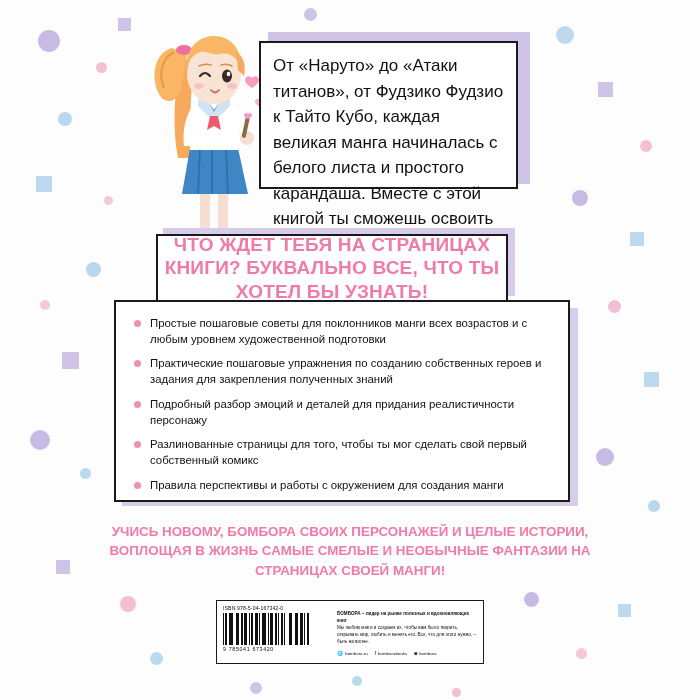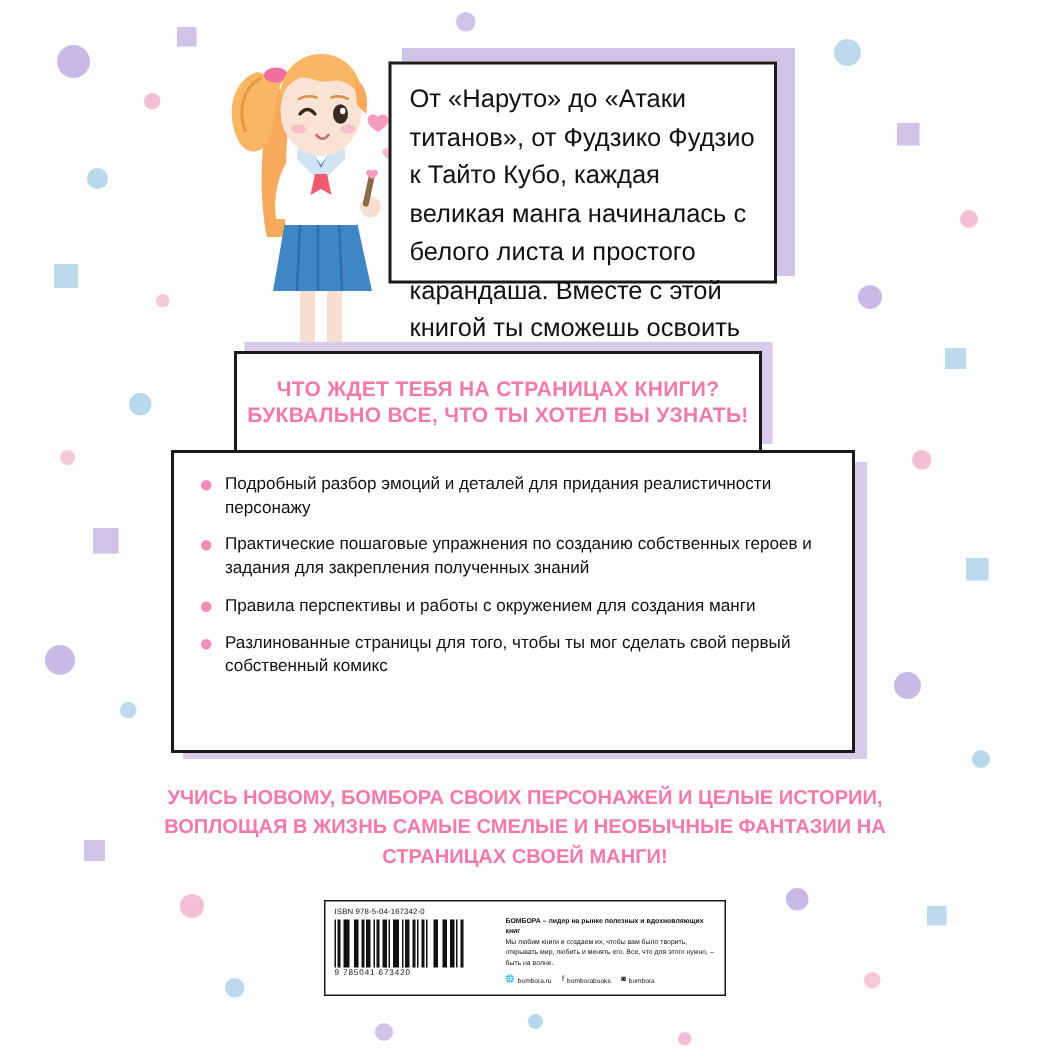--- a/index.html
+++ b/index.html
@@ -85,21 +85,21 @@
     background: #ffffff;
     border: 2px solid #1a1a1a;
     box-sizing: border-box;
     display: flex;
     align-items: center;
     justify-content: center;
   }
   .heading-box h2 {
     margin: 0;
     color: #f07ba8;
-    font-size: 14px;
+    font-size: 19px;
     line-height: 1.22;
     font-weight: bold;
     text-align: center;
     letter-spacing: 0.2px;
   }
 
   
   .list-shadow {
     position: absolute;
     left: 122px;
@@ -359,33 +359,37 @@
   <div class="heading-shadow"></div>
   <div class="heading-box">
     <h2>ЧТО ЖДЕТ ТЕБЯ НА СТРАНИЦАХ КНИГИ? БУКВАЛЬНО ВСЕ, ЧТО ТЫ ХОТЕЛ БЫ УЗНАТЬ!</h2>
   </div>
 
   <div class="list-shadow"></div>
   <div class="list-box">
     <div id="feature-list">
         <div class="bullet-row">
           <span class="bullet-dot"></span>
-          <span class="bullet-text">Подробный разбор эмоций и деталей для придания реалистичности персонажу</span>
+          <span class="bullet-text">Простые пошаговые советы для поклонников манги всех возрастов и с любым уровнем художественной подготовки</span>
         </div>
         <div class="bullet-row">
           <span class="bullet-dot"></span>
           <span class="bullet-text">Практические пошаговые упражнения по созданию собственных героев и задания для закрепления полученных знаний</span>
         </div>
         <div class="bullet-row">
           <span class="bullet-dot"></span>
-          <span class="bullet-text">Правила перспективы и работы с окружением для создания манги</span>
+          <span class="bullet-text">Подробный разбор эмоций и деталей для придания реалистичности персонажу</span>
         </div>
         <div class="bullet-row">
           <span class="bullet-dot"></span>
           <span class="bullet-text">Разлинованные страницы для того, чтобы ты мог сделать свой первый собственный комикс</span>
+        </div>
+        <div class="bullet-row">
+          <span class="bullet-dot"></span>
+          <span class="bullet-text">Правила перспективы и работы с окружением для создания манги</span>
         </div>
       </div>
   </div>
 
   <div class="callout">УЧИСЬ НОВОМУ, БОМБОРА СВОИХ ПЕРСОНАЖЕЙ И ЦЕЛЫЕ ИСТОРИИ, ВОПЛОЩАЯ В ЖИЗНЬ САМЫЕ СМЕЛЫЕ И НЕОБЫЧНЫЕ ФАНТАЗИИ НА СТРАНИЦАХ СВОЕЙ МАНГИ!</div>
 
   <div class="footer">
     <div class="footer-left">
       <div class="isbn-text">ISBN 978-5-04-167342-0</div>
       <div class="barcode" id="barcode">

